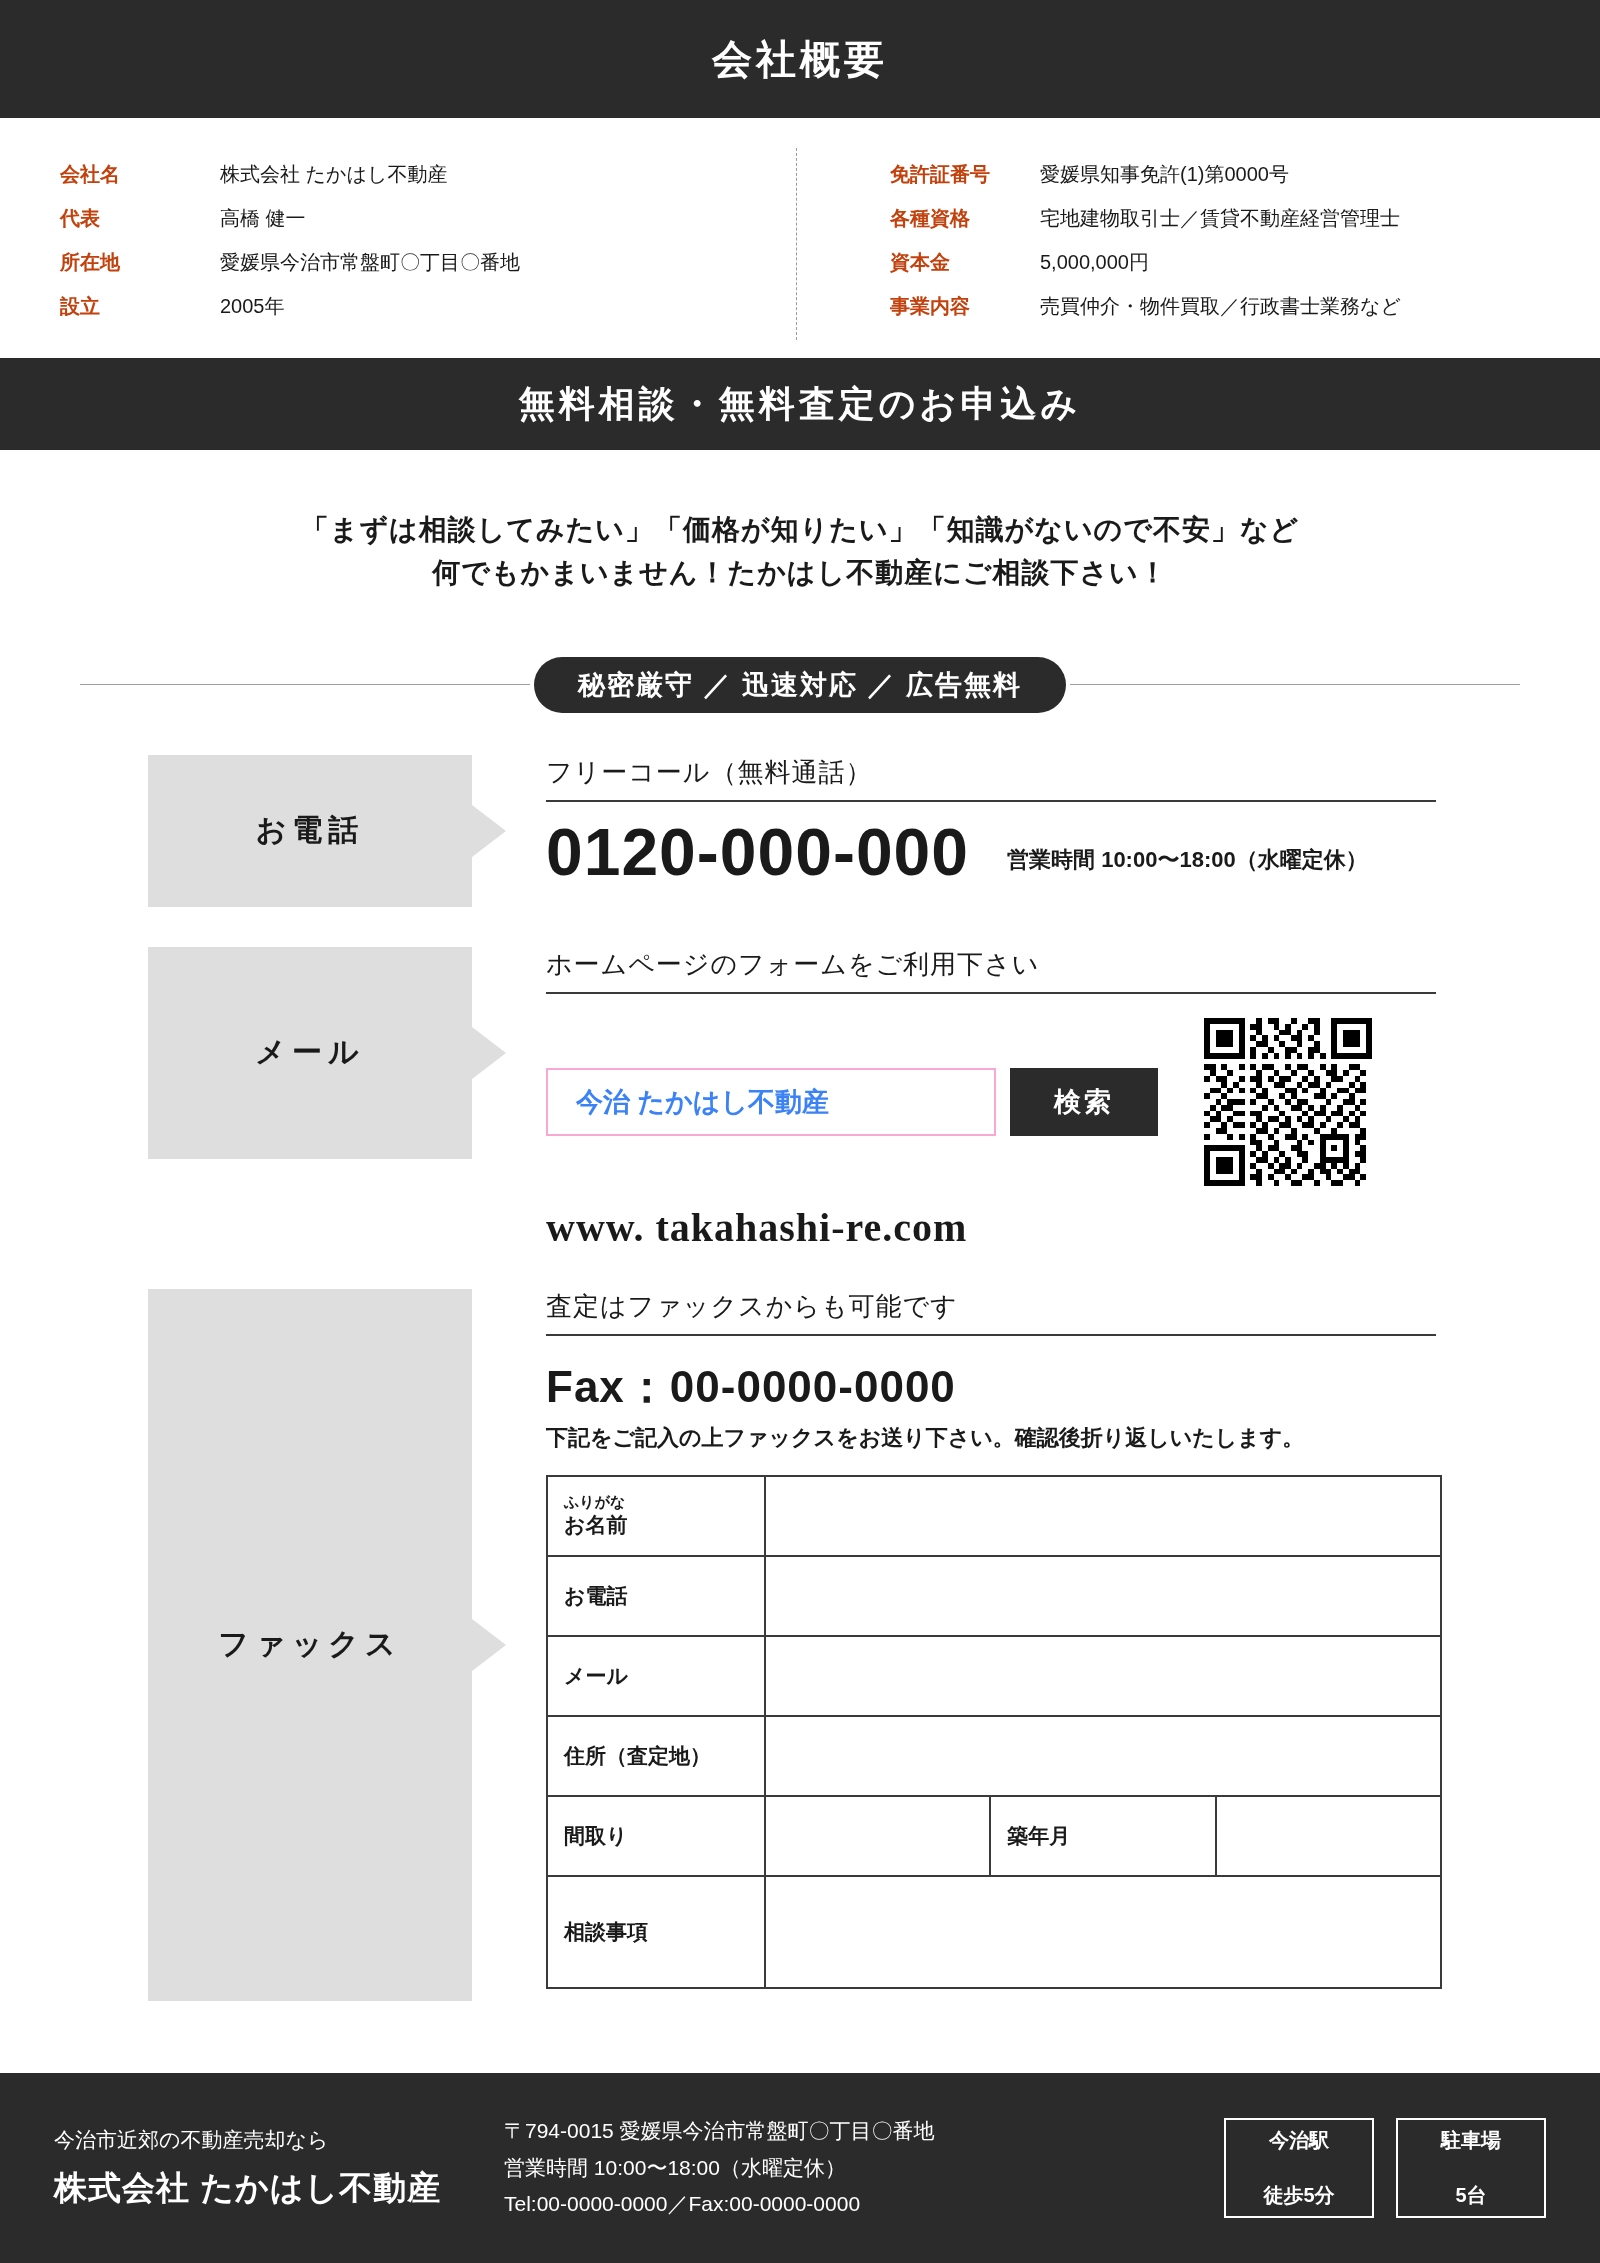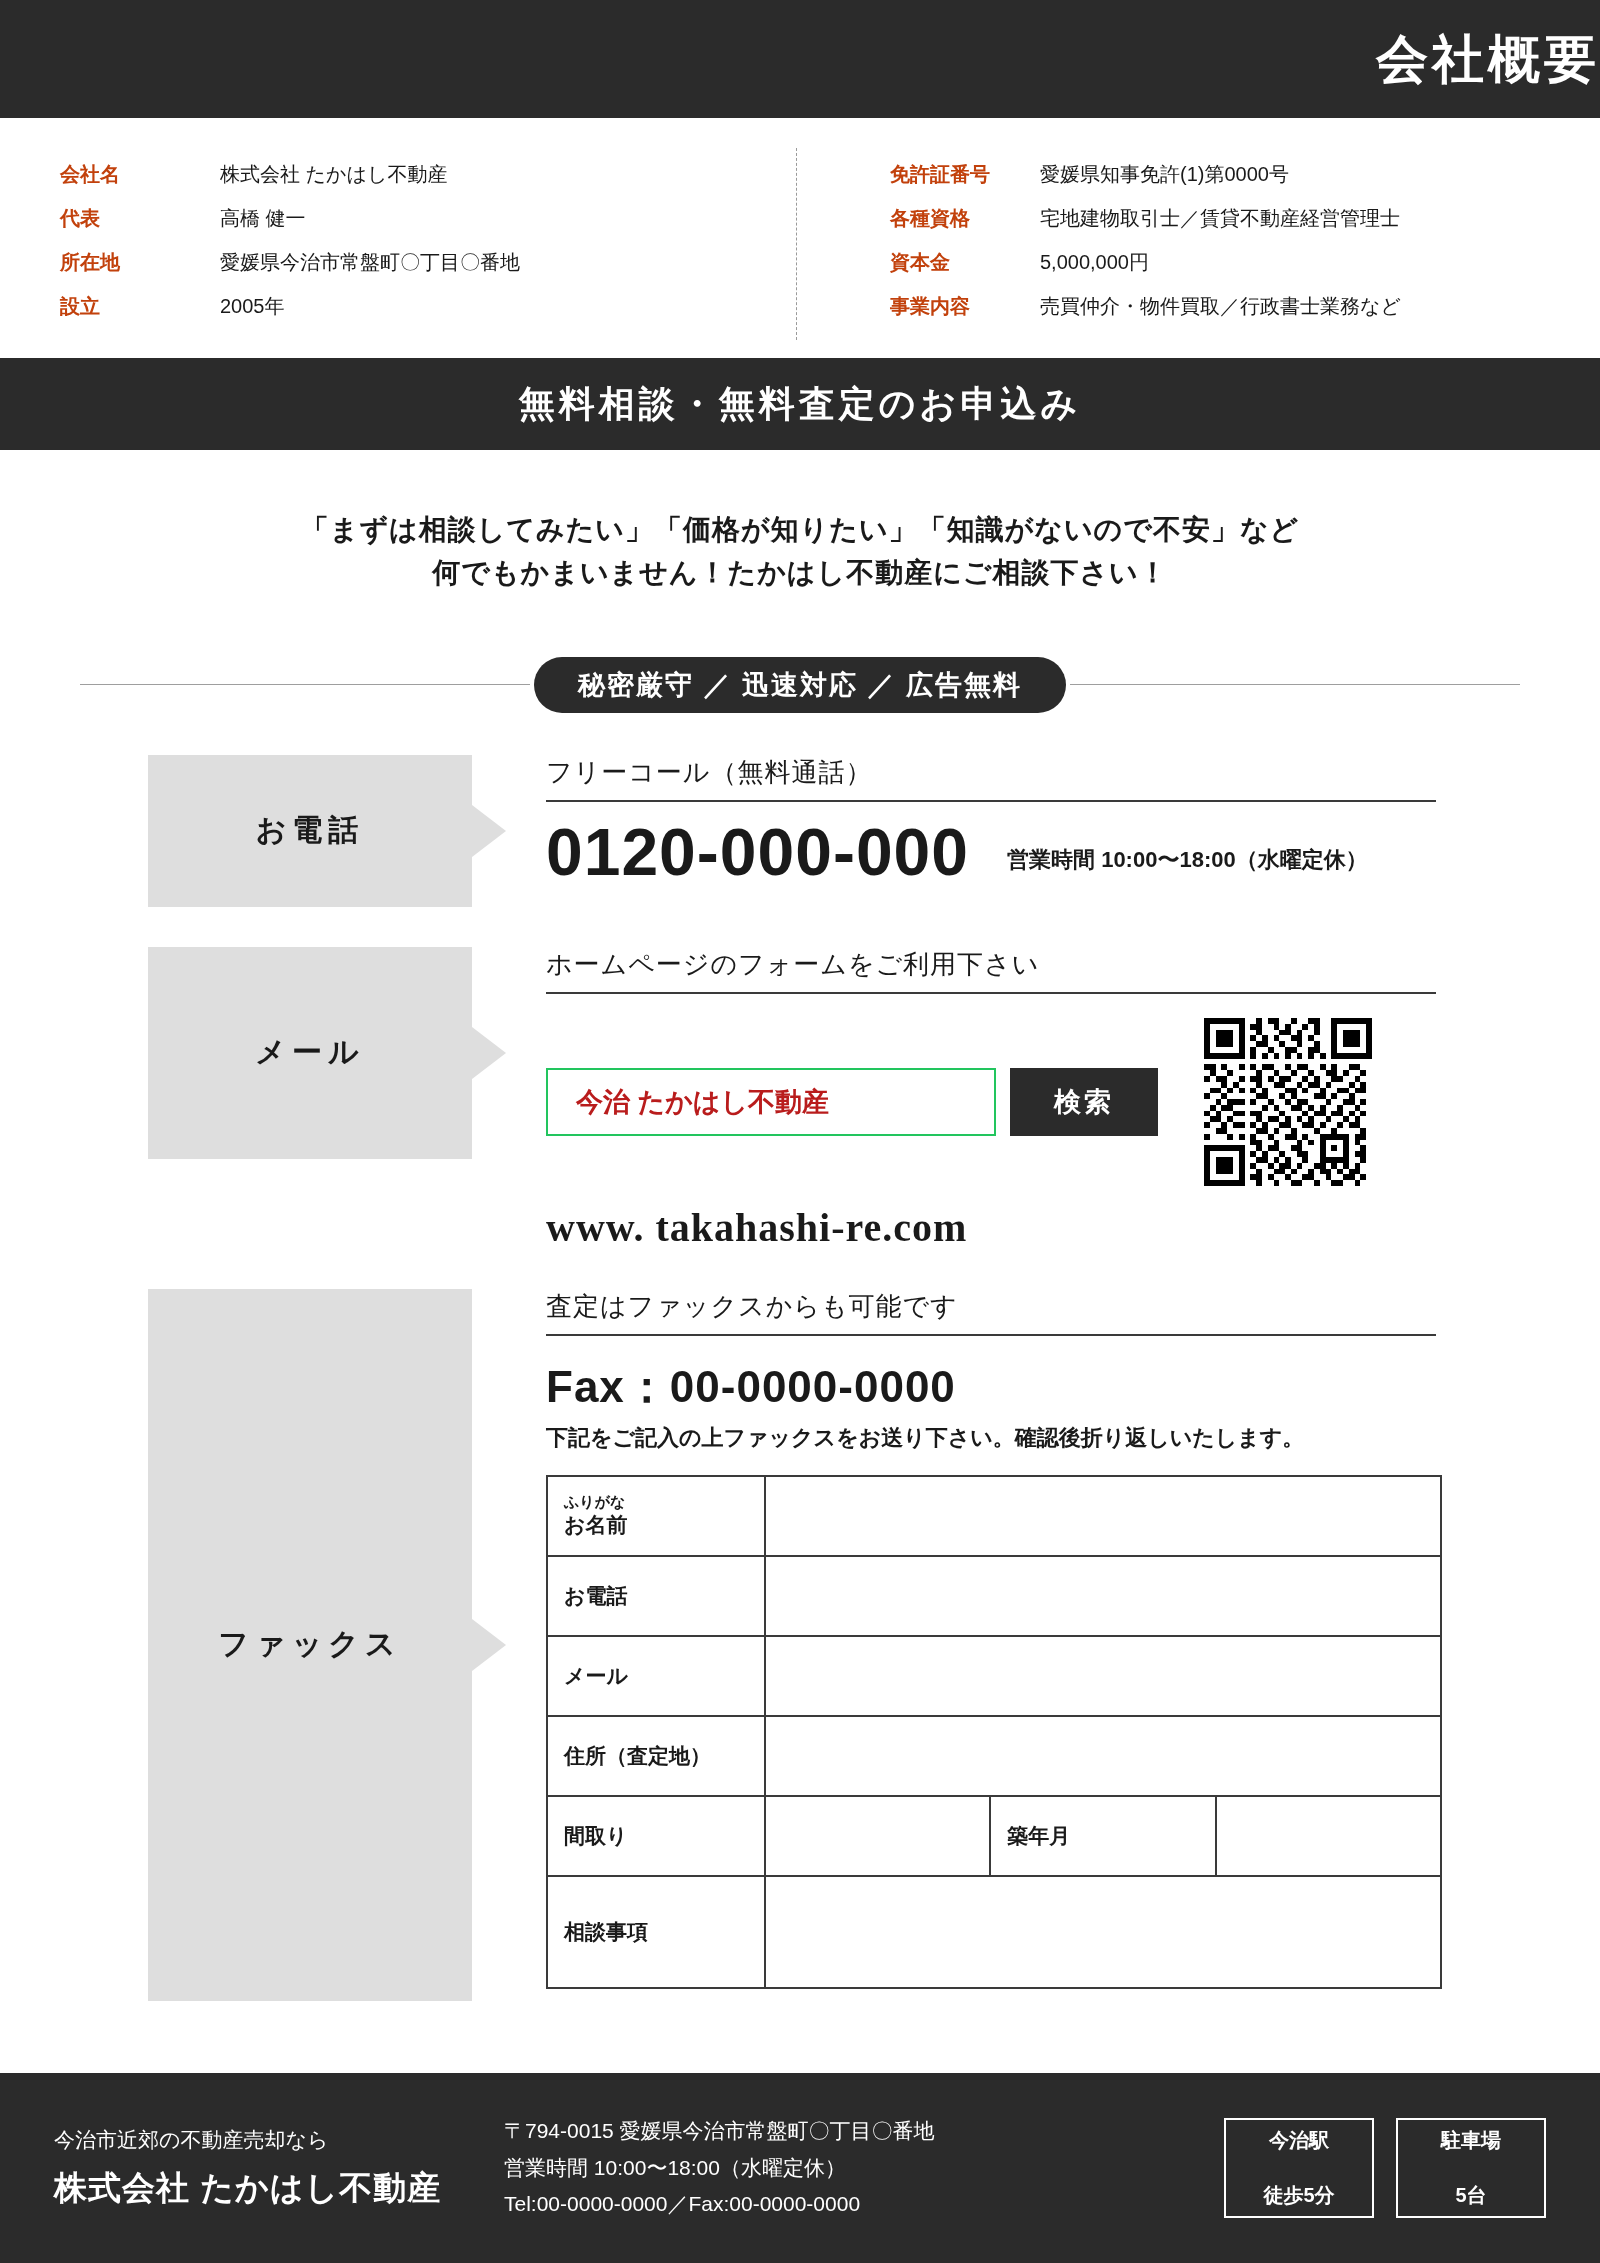--- a/index.html
+++ b/index.html
@@ -27,22 +27,21 @@
   .band {
     background: #2b2b2b;
     color: #ffffff;
     text-align: center;
     font-weight: bold;
     letter-spacing: 4px;
   }
   .band-company {
     height: 118px;
     line-height: 118px;
-    font-size: 52px;
-    text-align: right;
+    font-size: 40px;
   }
   .band-apply {
     height: 92px;
     line-height: 92px;
     font-size: 36px;
     margin-top: 0;
   }
 
   
   .company-info {
@@ -191,29 +190,29 @@
 
   
   .search-row {
     display: flex;
     align-items: center;
     margin-top: 24px;
   }
   .search-box {
     width: 450px;
     height: 68px;
-    border: 2px solid #22c55e;
+    border: 2px solid #f9a8d4;
     background: #fff;
     display: flex;
     align-items: center;
     padding-left: 28px;
     box-sizing: border-box;
     font-size: 27px;
     font-weight: bold;
-    color: #b91c1c;
+    color: #3b82f6;
   }
   .search-btn {
     width: 148px;
     height: 68px;
     background: #2b2b2b;
     color: #fff;
     font-size: 27px;
     font-weight: bold;
     letter-spacing: 3px;
     display: flex;

